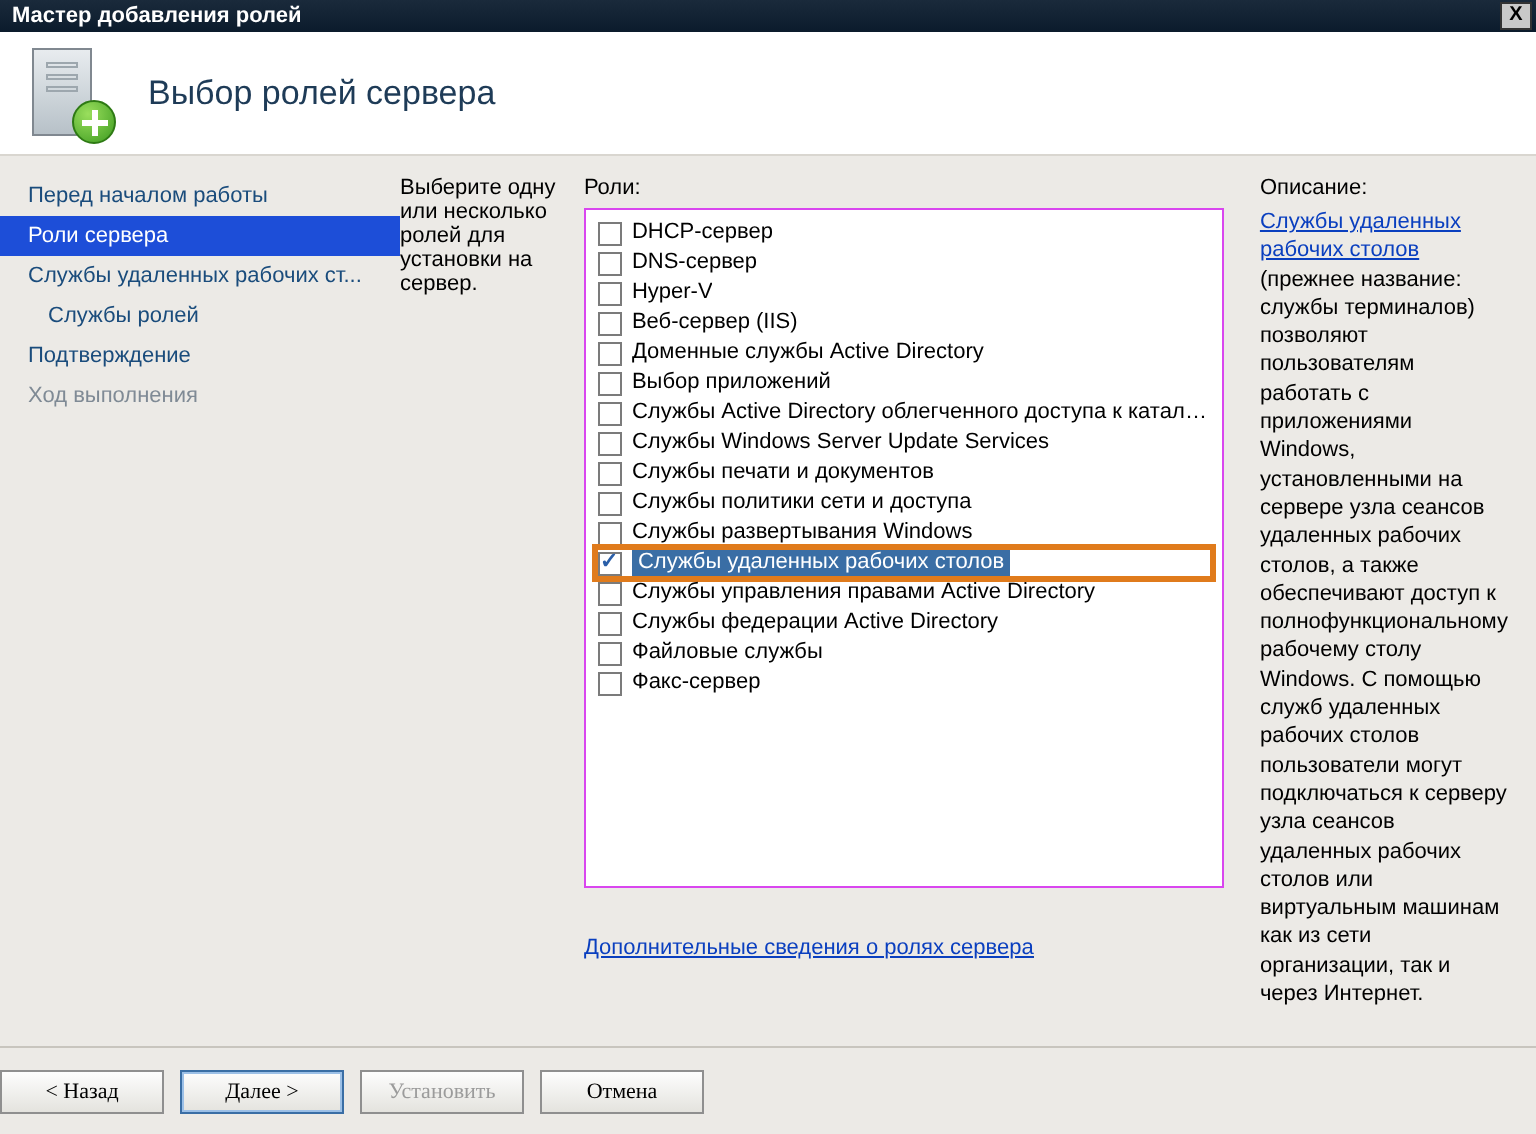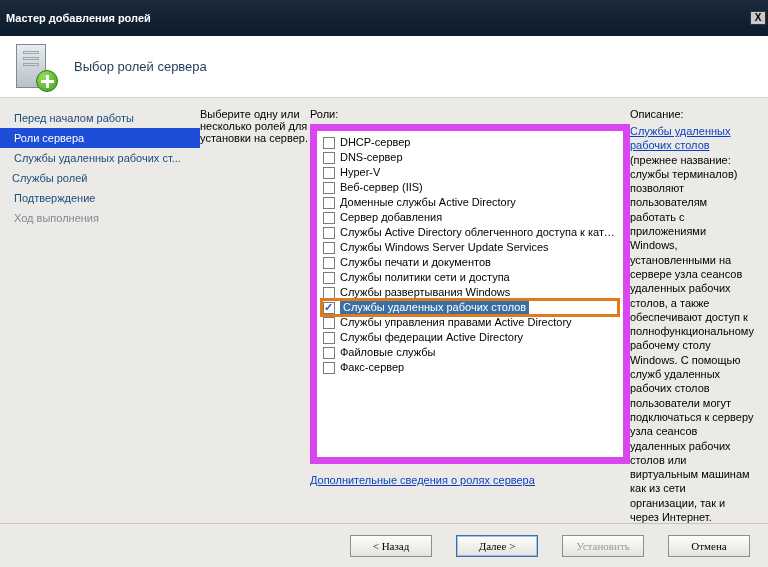--- a/index.html
+++ b/index.html
@@ -7,21 +7,21 @@
     margin: 0;
     font-family: Tahoma, "Segoe UI", sans-serif;
     font-size: 11px;
     background: #eceae6;
     width: 768px;
     height: 567px;
     overflow: hidden;
     position: relative;
   }
   .titlebar {
-    height: 36px;
+    height: 16px;
     background: linear-gradient(180deg, #1a2a3b 0%, #0b1b2c 100%);
     color: #fff;
     display: flex;
     align-items: center;
     justify-content: space-between;
     padding: 0 2px 0 6px;
     font-size: 11px;
     font-weight: bold;
   }
   .titlebar .close {
@@ -67,65 +67,66 @@
     border-radius: 50%;
     border: 1px solid #2e7a14;
   }
   .server-plus::before, .server-plus::after {
     content:""; position:absolute; background:#fff;
   }
   .server-plus::before { left:9px; top:4px; width:3px; height:13px; }
   .server-plus::after  { left:4px; top:9px; width:13px; height:3px; }
   .header-title {
     margin-left: 18px;
-    font-size: 13px;
+    font-size: 17px;
     color: #1e3b57;
   }
   .content {
     display: flex;
     height: 440px;
   }
   .sidebar {
     width: 200px;
     padding-top: 10px;
   }
   .step {
     padding: 4px 14px;
     color: #1a4c7c;
     cursor: default;
   }
-  .step.sub { padding-left: 12px; }
+  .step.sub { padding-left: 12px; margin-left: 12px; }
   .step.active {
     background: #1d4ed8;
     color: #fff;
   }
   .step.dim { color: #7f8a95; }
   .main {
     flex: 1;
     padding: 10px 14px 0 0;
     display: flex;
     flex-direction: row;
   }
   .prompt { margin-bottom: 10px; }
   .cols {
     display: flex;
+    gap: 18px;
     flex: 1;
     min-height: 0;
   }
   .roles-col {
     width: 320px;
     display: flex;
     flex-direction: column;
   }
   .desc-col {
     flex: 1;
   }
   .col-label { margin-bottom: 4px; }
   .roles-box {
-    border: 7px solid #d946ef;
+    border: 1px solid #d946ef;
     background: #fff;
     height: 340px;
     overflow: hidden;
     padding: 4px 2px;
   }
   .role-row {
     display: flex;
     align-items: center;
     padding: 0px 4px;
     line-height: 15px;
@@ -154,30 +155,29 @@
     padding: 0 3px;
   }
   .hl-frame {
     position: absolute;
     left: 1px; right: 1px; top: -2px; bottom: -2px;
     border: 3px solid #e07b1c;
     pointer-events: none;
   }
   .desc-text { line-height: 1.3; }
   a.lnk { color: #0a3fbf; text-decoration: underline; cursor: default; }
-  .more-link { margin-top: 10px; text-decoration: underline; }
+  .more-link { margin-top: 24px; text-decoration: underline; }
   .footer {
     position: absolute;
     left: 0; right: 0; bottom: 0;
     height: 44px;
     border-top: 1px solid #c8c5be;
     display: flex;
     align-items: center;
-    justify-content: flex-end;
-    gap: 24px;
+    gap: 8px;
     padding-right: 18px;
     background: #eceae6;
   }
   .btn {
     min-width: 82px;
     height: 22px;
     border: 1px solid #8f8f8f;
     background: linear-gradient(180deg,#fdfdfd,#e4e3de);
     font: 11px Tahoma;
     cursor: default;
@@ -241,21 +241,21 @@
             <div class="role-row">
               <span class="chk"></span>
               <span class="role-label">Веб-сервер (IIS)</span>
             </div>
             <div class="role-row">
               <span class="chk"></span>
               <span class="role-label">Доменные службы Active Directory</span>
             </div>
             <div class="role-row">
               <span class="chk"></span>
-              <span class="role-label">Сервер добавления</span>
+              <span class="role-label">Выбор приложений</span>
             </div>
             <div class="role-row">
               <span class="chk"></span>
               <span class="role-label">Службы Active Directory облегченного доступа к каталогам</span>
             </div>
             <div class="role-row">
               <span class="chk"></span>
               <span class="role-label">Службы Windows Server Update Services</span>
             </div>
             <div class="role-row">

